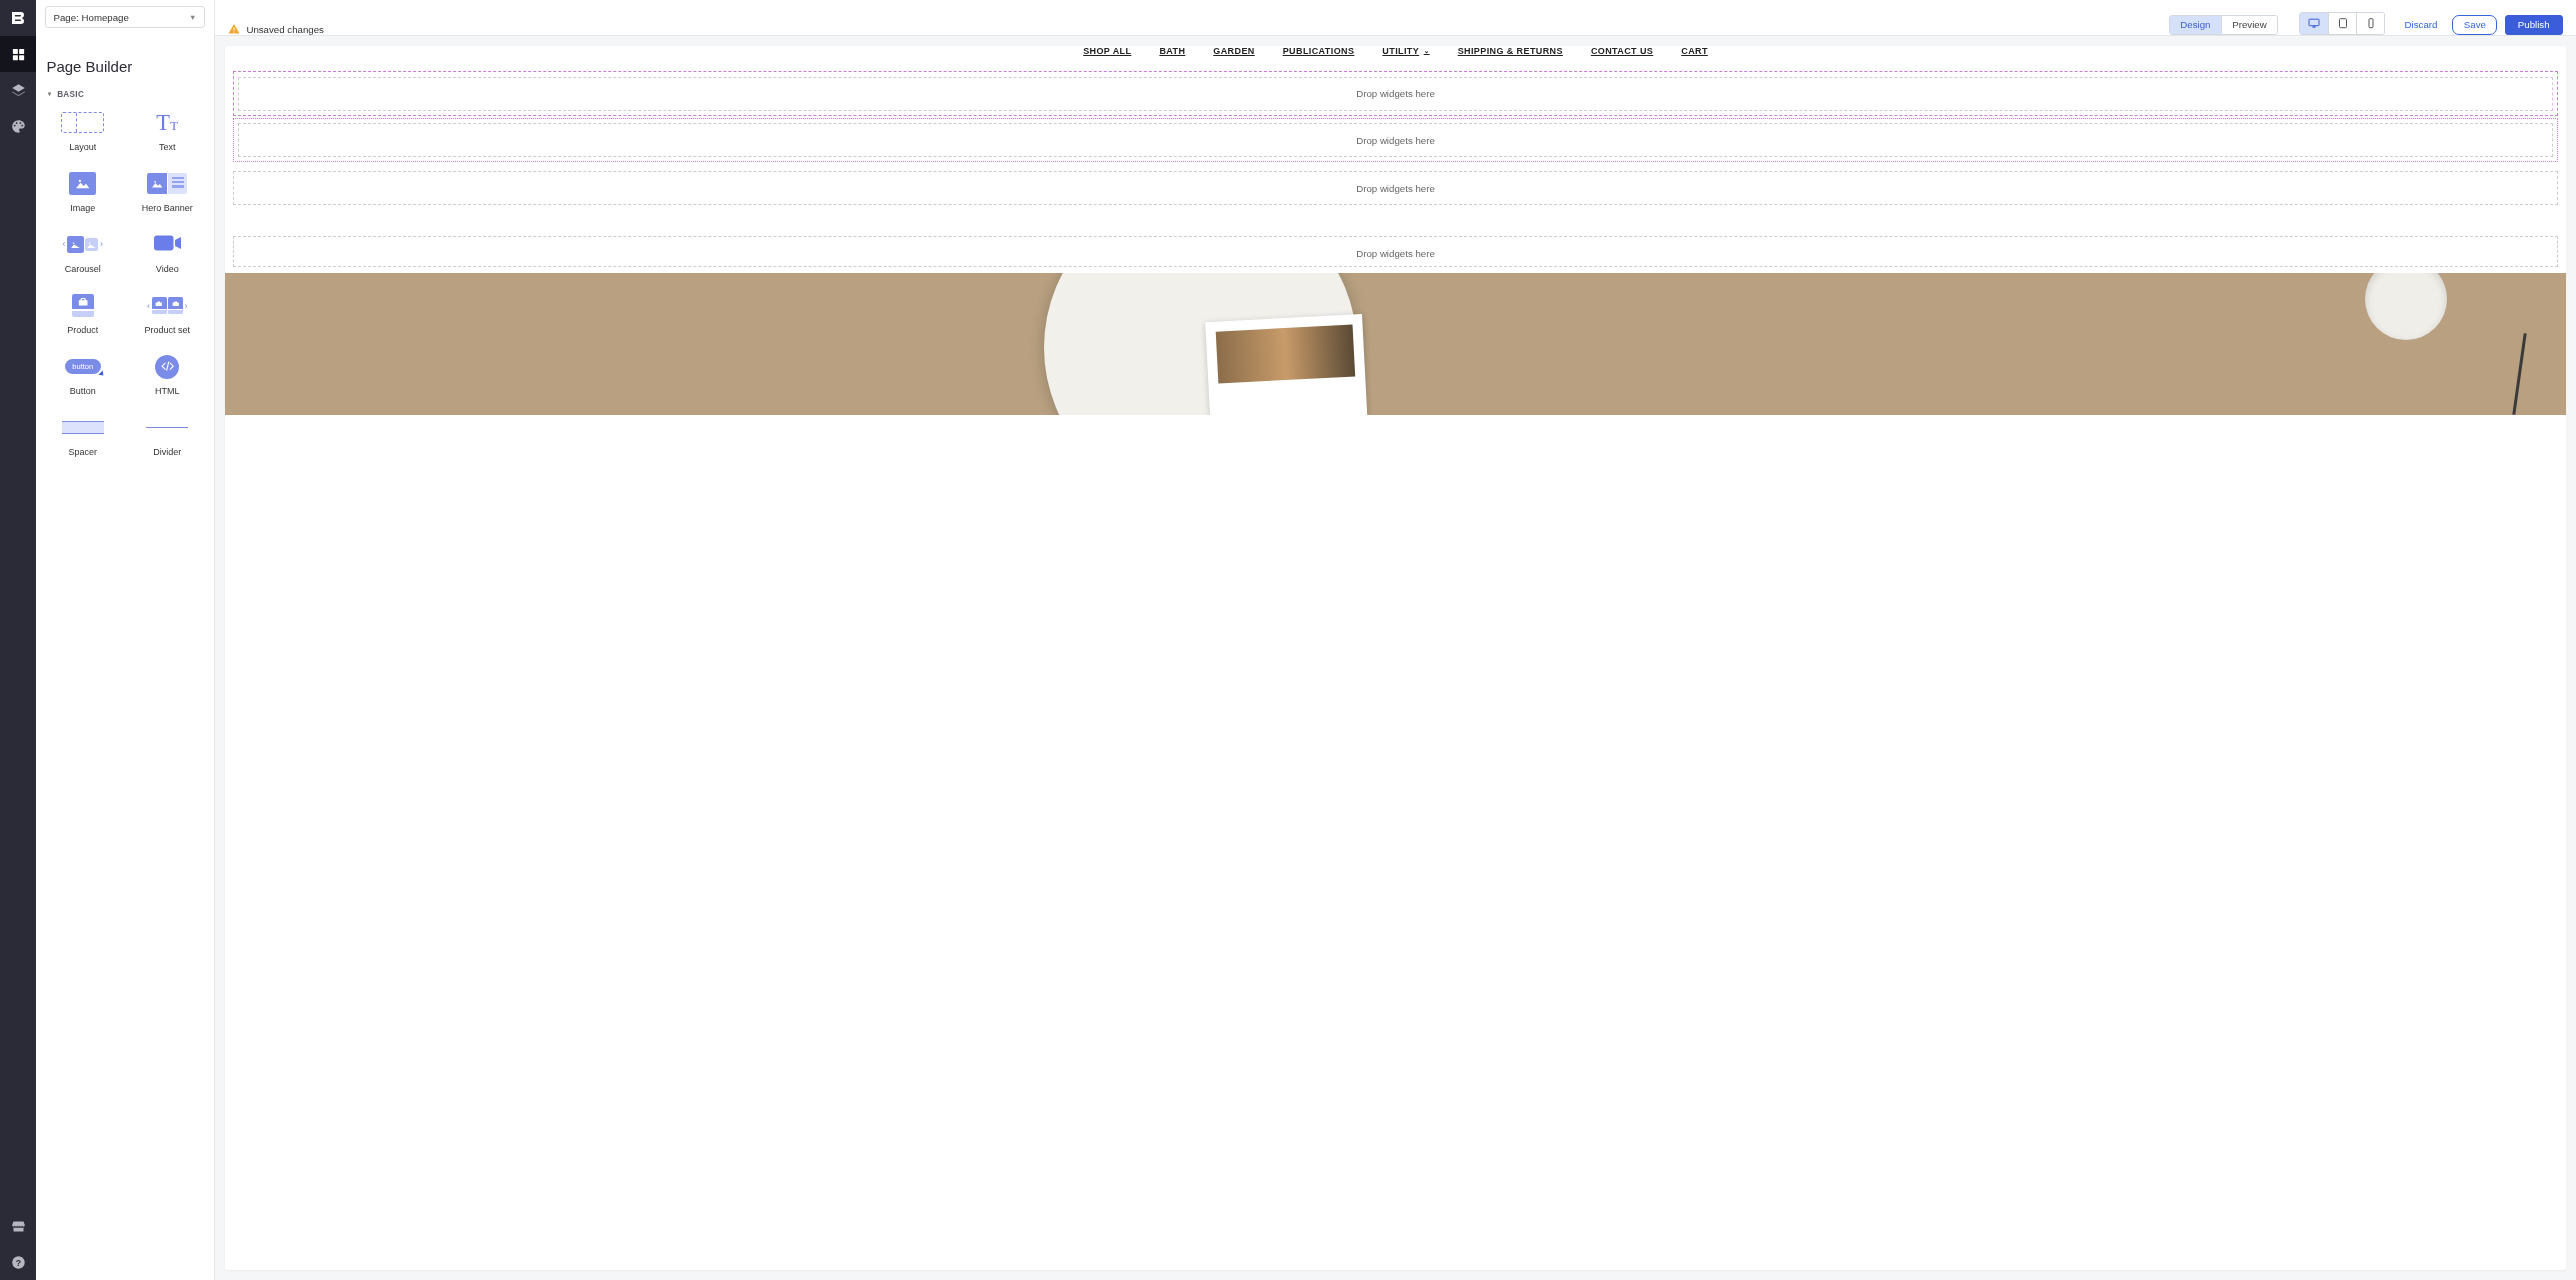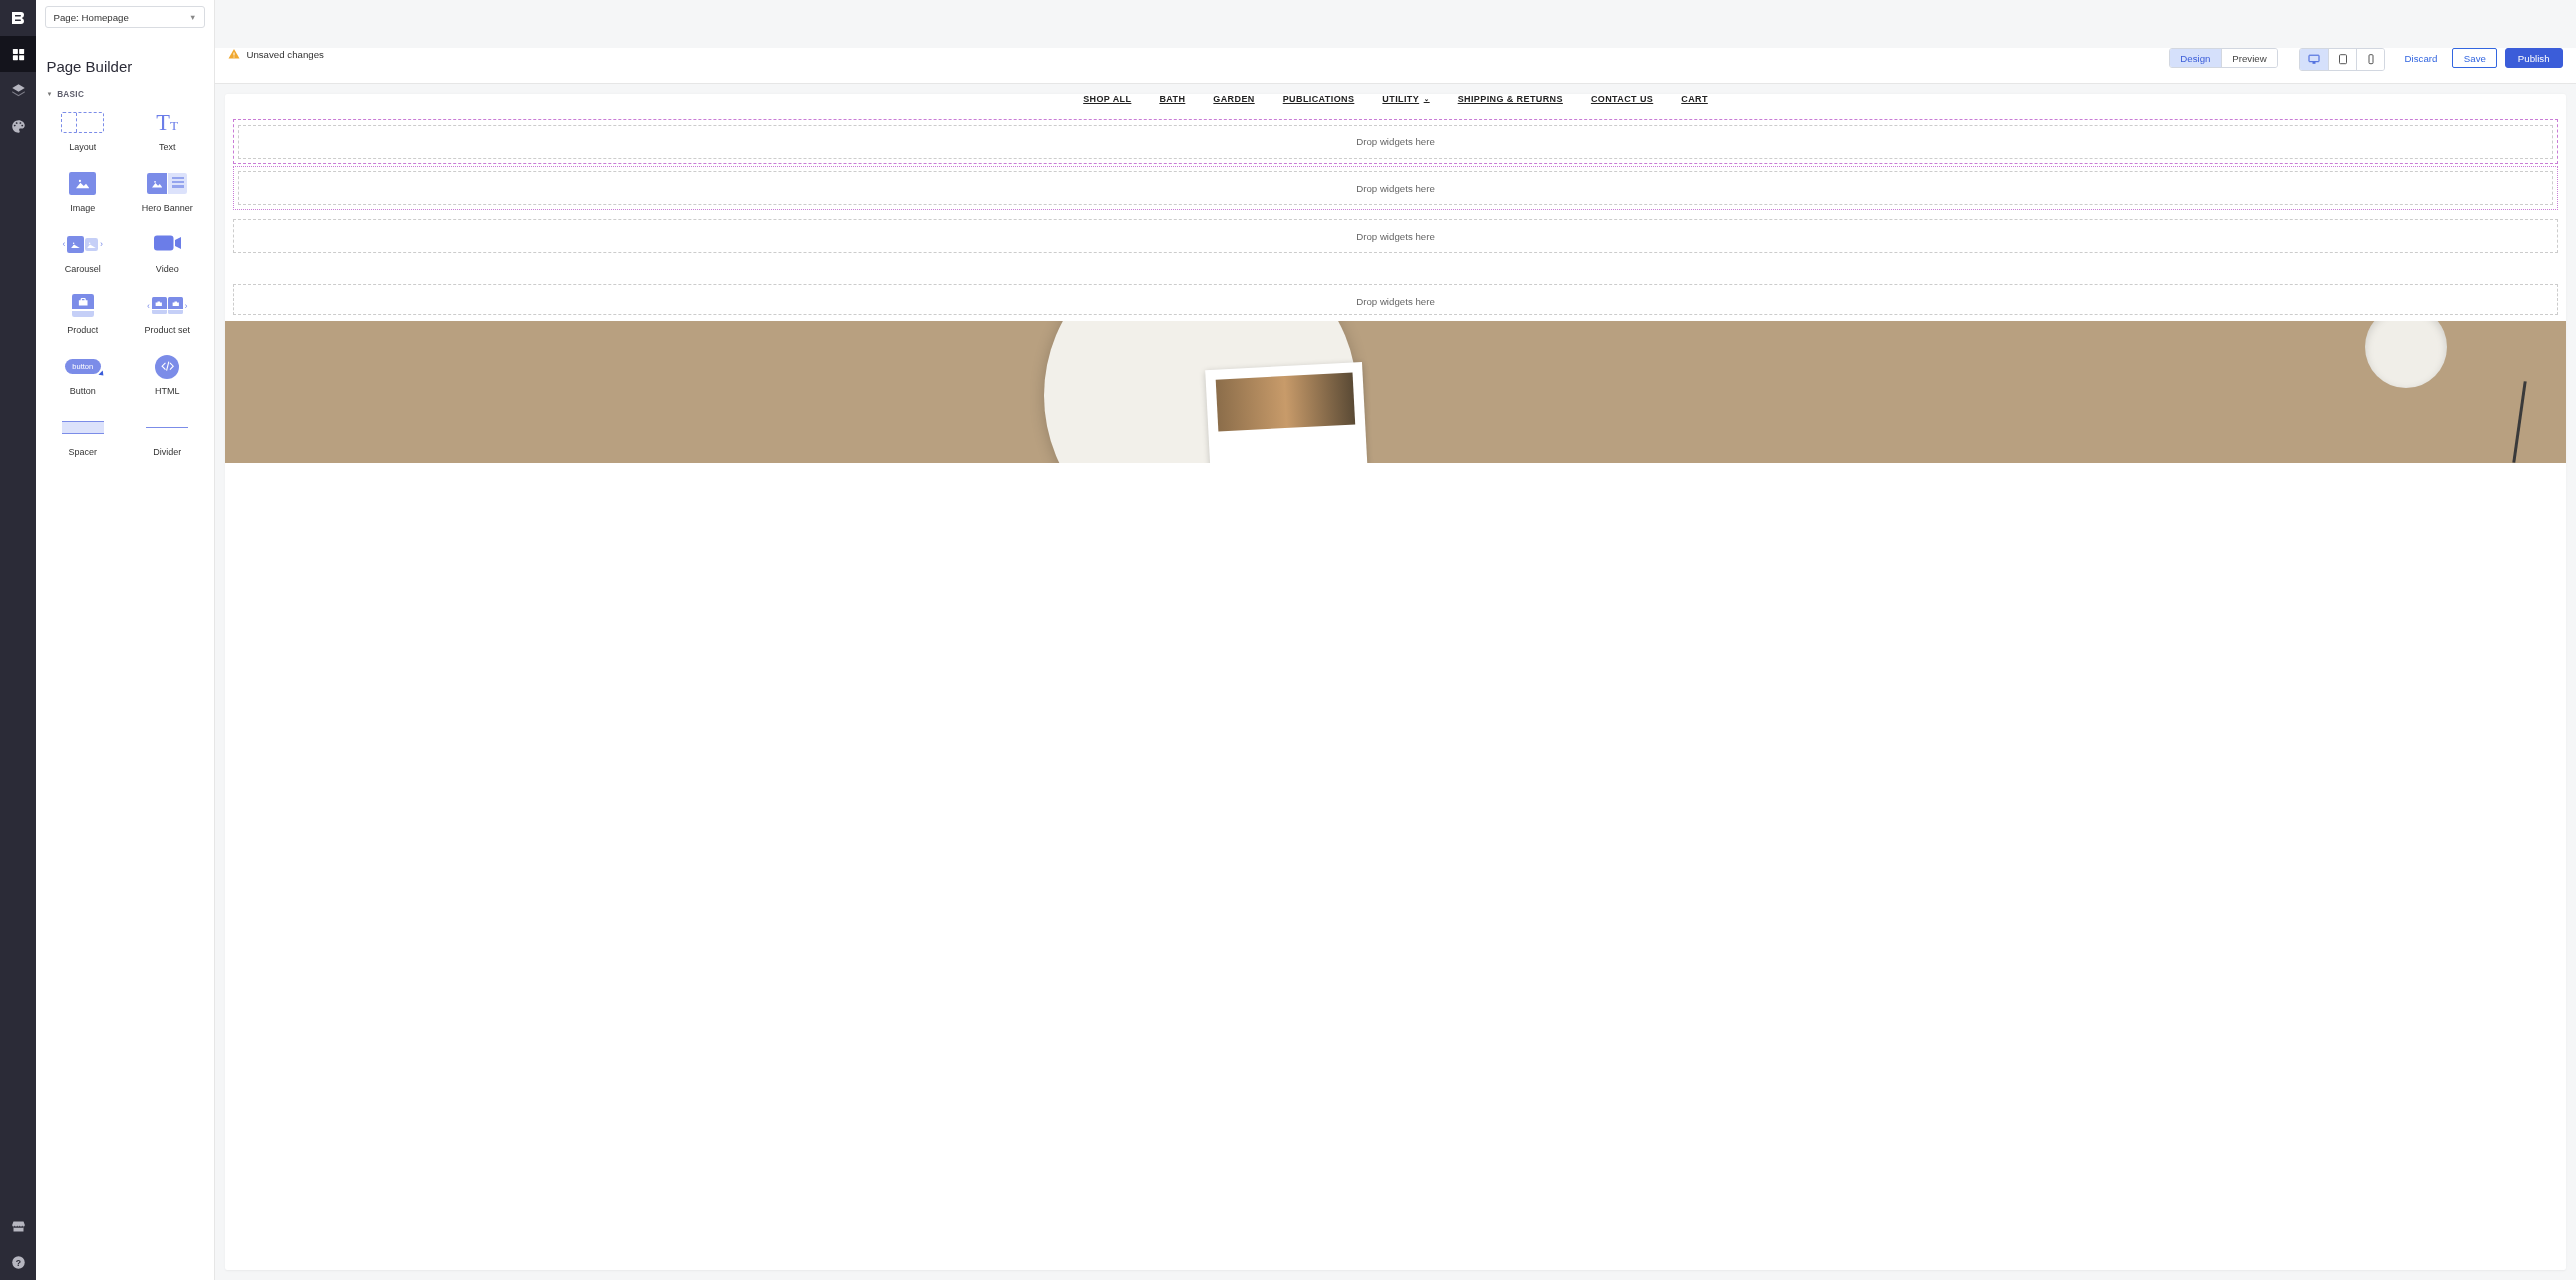--- a/index.html
+++ b/index.html
@@ -55,21 +55,21 @@
     .widget-tile .lbl { font-size: 9px; color: #333; text-align: center; max-width: 67px; overflow: hidden; text-overflow: ellipsis; white-space: nowrap; }
     
     .custom-section {
       border: 2.2px solid #2d5fef; margin: 0 3px; padding: 4.5px 4.5px 7.5px;
     }
     
     
     .main { flex: 1; display: flex; flex-direction: column; background: #f5f6f7; }
     .topbar {
       height: 36px; background: #fff; border-bottom: 0.7px solid #e6e6e6;
-      display: flex; align-items: flex-start; padding: 0 13.4px; gap: 12px; margin-top: 48px;
+      display: flex; align-items: flex-end; padding: 0 13.4px; gap: 12px;
     }
     .topbar-left { display: flex; align-items: center; gap: 6px; }
     .warn-icon { width: 12px; height: 12px; }
     .unsaved { font-size: 9.7px; color: #333; }
     .topbar-spacer { flex: 1; }
     .toggle-group {
       display: flex; border: 0.7px solid #d2d7e0;  border-radius: 3px; overflow: hidden;
     }
     .toggle-btn {
       padding: 3.7px 10.4px; font-size: 9.7px; cursor: pointer; background: #fff; border: none;
@@ -84,21 +84,21 @@
       width: 28px; height: 21px; display: flex; align-items: center; justify-content: center;
       cursor: pointer; background: #fff; border: none;
     }
     .device-btn + .device-btn { border-left: 0.7px solid #d2d7e0; }
     .device-btn.active { background: #d5e0fb; color: #3b5dd9; }
     .device-btn svg { width: 12px; height: 10.4px; }
     .topbar-actions { display: flex; align-items: center; gap: 7.5px; margin-left: auto; }
     .link-btn { font-size: 9.7px; color: #3366e0; cursor: pointer; padding: 4.5px 7.5px; }
     .btn-outline {
       font-size: 9.7px; color: #3366e0; border: 0.7px solid #3366e0; background: #fff;
-      padding: 3.7px 10.4px; border-radius: 2px; cursor: pointer;
+      padding: 3.7px 10.4px; border-radius: 7px; cursor: pointer;
     }
     .btn-primary {
       font-size: 9.7px; color: #fff; background: #3b5dd9; border: 0.7px solid #3b5dd9;
       padding: 3.7px 12px; border-radius: 3px; cursor: pointer;
     }
     
     
     .canvas-wrap { flex: 1; overflow: auto; padding: 10.4px; }
     .canvas {
       background: #fff; border-radius: 2.2px; box-shadow: 0 0.7px 2.2px rgba(0,0,0,0.05);

